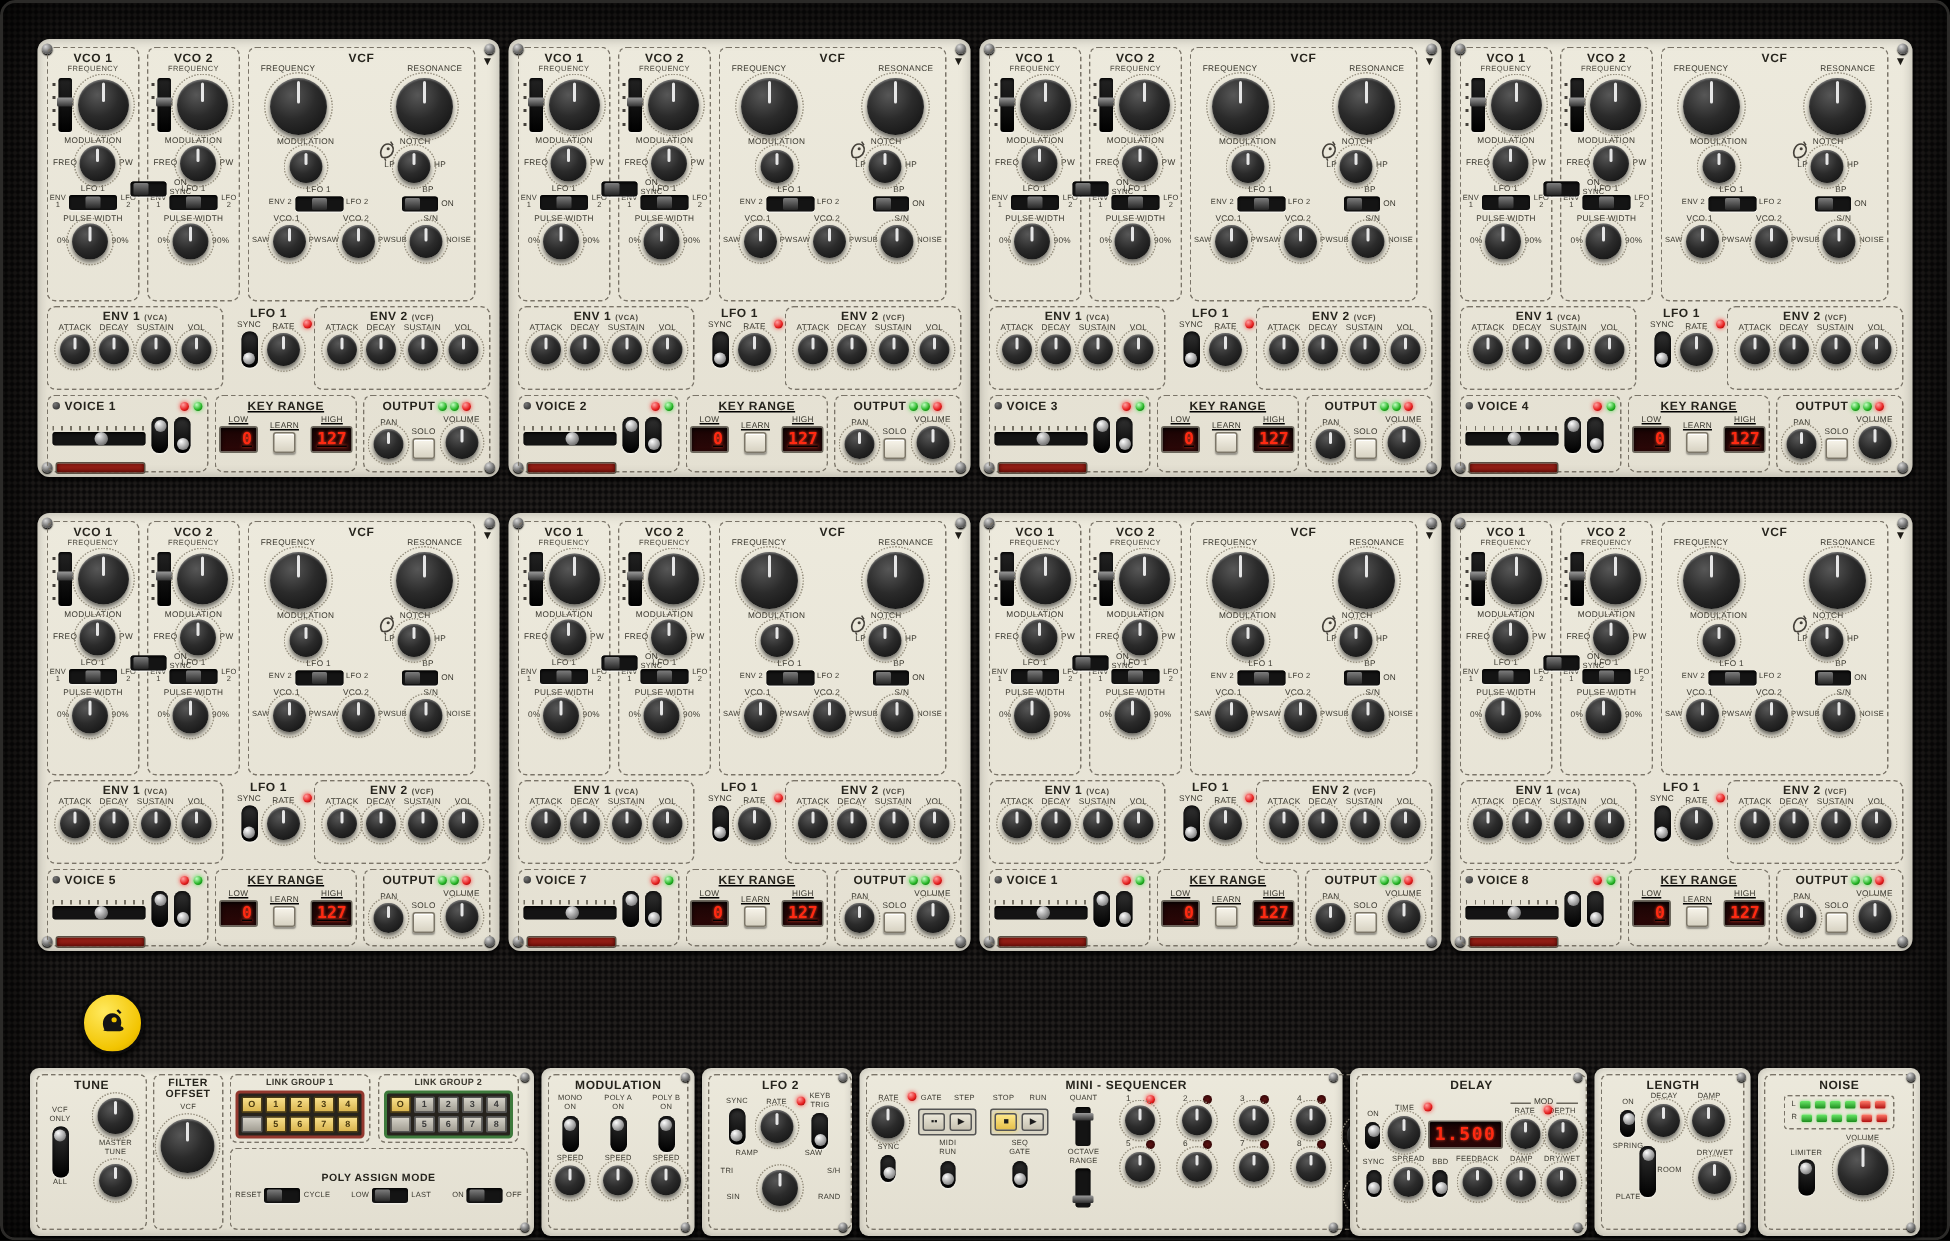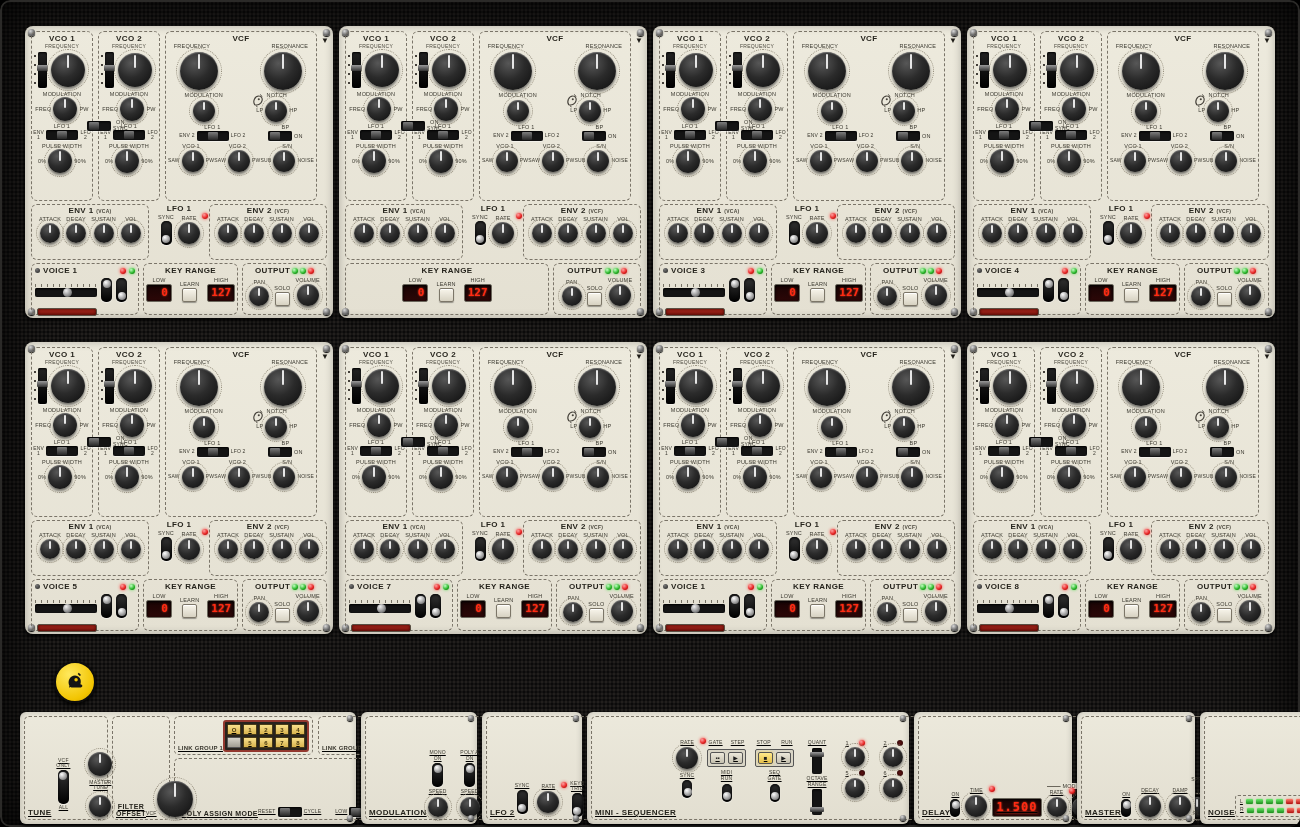--- a/index.html
+++ b/index.html
@@ -63,21 +63,21 @@
     padding:1px 3px; min-width:26px; text-shadow:0 0 2px rgba(255,70,40,.9); box-shadow:inset 0 1px 3px #000; }
   .seg.wide{ min-width:46px; font-size:12px; letter-spacing:1px; text-align:center; }
   .sqbtn{ flex:none; width:15px; height:14px; border-radius:2px; border:1px solid #7c7668;
     background:linear-gradient(#f8f5eb,#d7d2c2); box-shadow:0 1px 1px rgba(0,0,0,.35), inset 0 1px 0 #fff; }
   .screw{ position:absolute; width:7px; height:7px; border-radius:50%;
     background:radial-gradient(circle at 35% 30%, #d8d8d8, #6e6e6e 55%, #2a2a2a); box-shadow:0 1px 1px #000; }
   .screw.tl{left:3px;top:3px;} .screw.tr{right:3px;top:3px;} .screw.bl{left:3px;bottom:3px;} .screw.br{right:3px;bottom:3px;}
   .menu-tri{ position:absolute; right:4px; top:10px; font-size:8px; color:#1e1c17; cursor:pointer; }
 
   
-  .osc-row{ display:flex; gap:5px; height:170px; position:relative; }
+  .osc-row{ display:flex; gap:5px; height:170px; position:relative;justify-content:flex-end; }
   .vco{ width:67px; padding:2px 1px; }
   .vcf{ flex:1; padding:2px 2px; position:relative; margin-right:10px; }
   .freq-cluster{ display:flex; align-items:center; gap:4px; margin:3px 0 1px 0; }
   .sync-sw{ position:absolute; left:56px; top:88px; display:flex; align-items:center; gap:2px; z-index:2; }
   .vcfsub{ display:flex; justify-content:space-between; width:92%; }
   .vcfbig{ display:flex; justify-content:space-between; width:84%; margin-top:3px; }
   .vcfrow{ display:flex; justify-content:space-around; width:100%; margin-top:2px; align-items:flex-end; }
   .doodle{ position:absolute; left:56%; top:60px; width:16px; height:16px; }
   .env-row{ display:flex; gap:4px; height:56px; margin-top:3px; align-items:stretch; }
   .envbox{ flex:1; padding:1px 2px; }
@@ -86,21 +86,21 @@
   .ledk{ position:relative; }
   .ledk .led{ position:absolute; top:-2px; right:-8px; }
   .voice-row{ display:flex; gap:4px; height:52px; margin-top:3px; }
   .voicebox{ width:112px; position:relative; padding:2px 3px; align-items:flex-start; }
   .vhead{ display:flex; align-items:center; gap:3px; width:100%; }
   .vhead .title{ margin-right:auto; }
   .vctrl{ display:flex; align-items:center; gap:4px; margin-top:3px; }
   .vscale{ width:62px; height:3px; background:repeating-linear-gradient(90deg,#5a5548 0 1px, transparent 1px 6px); opacity:.8; margin-bottom:1px; }
   .vlcd{ position:absolute; left:5px; bottom:-2px; width:60px; height:8px; border-radius:2px; border:1px solid #5a4f43;
     background:linear-gradient(#a5251a,#7c150d); box-shadow:inset 0 0 3px #3c0500; }
-  .krbox{ flex:1; padding:2px; }
+  .krbox{ flex:1; padding:2px;text-decoration:underline; }
   .krrow{ display:flex; gap:8px; align-items:flex-end; margin-top:2px; }
   .outbox{ width:88px; padding:2px; }
   .ohead{ display:flex; align-items:center; gap:2px; }
   .orow{ display:flex; gap:5px; align-items:flex-end; margin-top:2px; }
 
   
   .logobar{ height:54px; display:flex; align-items:center; justify-content:space-between; padding:0 36px 6px 36px; }
   .plate{ width:222px; height:38px; border-radius:3px; position:relative;
     background:linear-gradient(150deg,#3d3d3d,#0e0e0e 55%,#262626); border:1px solid #000;
     box-shadow:inset 0 0 0 2px #383838, 0 2px 3px #000; display:flex; align-items:center; justify-content:center; }
@@ -113,21 +113,21 @@
     background:radial-gradient(circle at 35% 30%, #ffe95e, #f2c400 70%, #c79a00);
     display:flex; align-items:center; justify-content:center; box-shadow:0 2px 4px #000; }
 
   
   .bottom{ display:flex; gap:5px; justify-content:space-between; padding:0 2px; }
   .bsec{ position:relative; border-radius:6px; background:linear-gradient(180deg,#ece9dc,#e2ded0);
     box-shadow:inset 0 0 6px rgba(0,0,0,.2), 0 2px 3px #000; height:112px; padding:4px; display:flex; gap:4px; }
   .bsec::before,.bsec::after{ content:""; position:absolute; right:3px; width:6px; height:6px; border-radius:50%;
     background:radial-gradient(circle at 35% 30%, #d8d8d8, #6e6e6e 55%, #2a2a2a); box-shadow:0 1px 1px #000; z-index:3;}
   .bsec::before{ top:3px; } .bsec::after{ bottom:3px; }
-  .ibox{ border:1px dashed #7a7468; border-radius:5px; padding:2px 3px; display:flex; flex-direction:row; align-items:flex-end;text-decoration:underline; }
+  .ibox{ border:1px dashed #7a7468; border-radius:5px; padding:2px 3px; display:flex; flex-direction:column; align-items:center; }
   .fill{ flex:1; }
   .linkstack{ display:flex; flex-direction:column; gap:3px; flex:1; }
   .linkgrid{ display:grid; grid-template-columns:repeat(5, 14px); gap:2px; padding:2px; border-radius:3px; margin-top:1px; }
   .linkgrid.g1{ border:2px solid #93382e; background:#27231d; }
   .linkgrid.g2{ border:2px solid #3e7a3c; background:#27231d; }
   .linkbtn{ width:14px; height:11px; font-size:6px; font-weight:bold; line-height:10px; text-align:center;
     border:1px solid #4a3c16; border-radius:1px; padding:0; font-family:"Liberation Sans",sans-serif; }
   .linkbtn.lit{ background:linear-gradient(#f8e08c,#d9b44e); color:#4a3a10; }
   .linkbtn.unlit{ background:linear-gradient(#d6d3c9,#a19d92); color:#3c3c3c; border-color:#555; }
   .pairbox{ display:flex; gap:3px; padding:2px; background:#d9d5c6; border:1px solid #555; border-radius:2px; }
@@ -618,20 +618,37 @@
               </div>
           <div class="col">
                 <span class="lbl">VOL</span>
                 <div class="kn k20"></div>
               </div>
         </div>
       </div>
     </div>
 
     <div class="voice-row">
+      <div class="box voicebox">
+        <div class="vhead">
+          <span class="pwr"></span>
+          <span class="title">VOICE 2</span>
+          <span class="led red"></span>
+          <span class="led green"></span>
+        </div>
+        <div class="vctrl">
+          <div class="col" style="gap:0;">
+            <div class="vscale"></div>
+            <div class="hslider"></div>
+          </div>
+          <div class="vtoggle"></div>
+          <div class="vtoggle down"></div>
+        </div>
+        <div class="vlcd"></div>
+      </div>
       <div class="box krbox">
         <div class="title">KEY RANGE</div>
         <div class="krrow">
           <div class="col">
                 <span class="lbl">LOW</span>
                 <div class="seg">0</div>
               </div>
           <div class="col">
                 <span class="lbl">LEARN</span>
                 <button class="sqbtn"></button>
@@ -2562,21 +2579,21 @@
           <div class="col">
               <span class="lbl tiny">DRY/WET</span>
               <div class="kn k20"></div>
             </div>
         </div>
       </div>
     </div>
 
     <div class="bsec" style="width:118px;">
       <div class="ibox fill">
-        <div class="title">MASTER</div>
+        <div class="title">LENGTH</div>
         <div class="row" style="gap:8px; align-items:flex-end; margin-top:1px;">
           <div class="col">
               <span class="lbl tiny">ON</span>
               <div class="vtoggle mini"></div>
             </div>
           <div class="col">
               <span class="lbl tiny">DECAY</span>
               <div class="kn k22"></div>
             </div>
           <div class="col">

